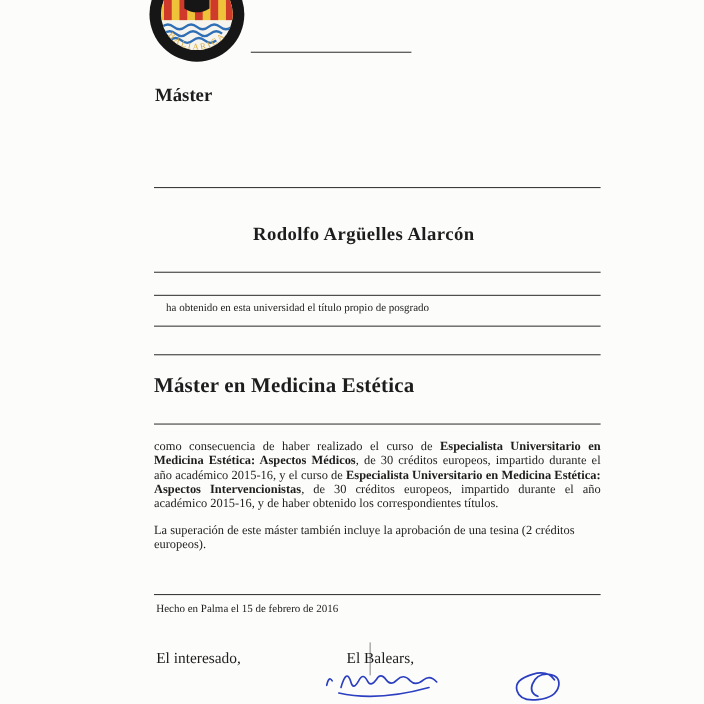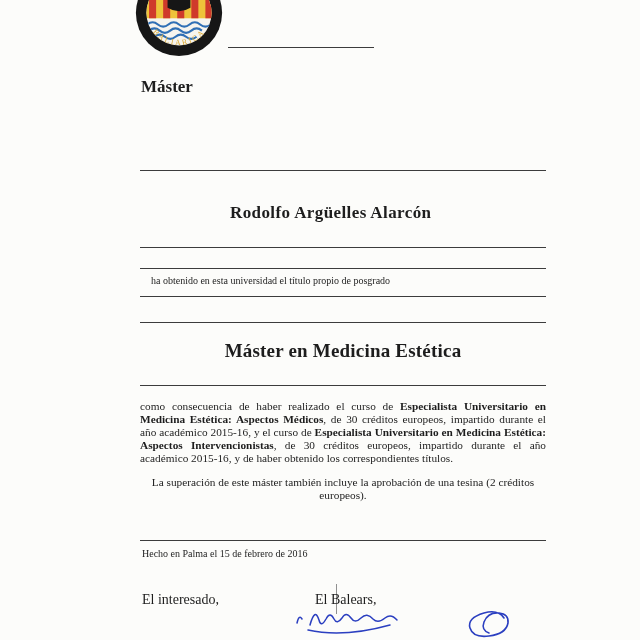--- a/index.html
+++ b/index.html
@@ -15,23 +15,23 @@
   #rule-stmt-top{top:268px;}
   #rule-stmt-bottom{top:296px;}
   #rule-title-top{top:322px;}
   #rule-title-bottom{top:385px;}
   #rule-issue{top:540px;}
   .seal{position:absolute;left:135px;top:-31px;}
   .uni{position:absolute;left:229px;top:3px;font-size:21px;line-height:22px;color:#141414;}
   .masterlbl{position:absolute;left:141px;top:77px;font-size:17px;font-weight:bold;}
   .recipient{position:absolute;left:230px;top:203px;font-size:17px;font-weight:bold;letter-spacing:.4px;}
   .statement{position:absolute;left:132px;top:275px;font-size:10px;margin-left:19px;}
-  .degree-title{position:absolute;left:140px;top:340px;width:406px;text-align:center;font-size:19px;font-weight:bold;letter-spacing:.2px;}
+  .degree-title{position:absolute;left:140px;top:340px;width:406px;font-size:19px;font-weight:bold;letter-spacing:.2px;}
   .bodytext{position:absolute;left:140px;top:389px;width:406px;font-size:11.3px;line-height:12.9px;text-align:justify;}
-  .bodytext p+p{margin-top:0;text-align:center;}
+  .bodytext p+p{margin-top:0;text-align:left;}
   .bodytext strong{font-weight:bold;}
   .issuance{position:absolute;left:142px;top:548px;font-size:10px;}
   .siglabel{position:absolute;top:592px;font-size:14px;}
   #sig-interested{left:142px;}
   #sig-rector{left:315px;}
   #sig-director{left:466px;margin-top:48px;}
   .ink{position:absolute;}
   #rector-ink{left:290px;top:598px;}
   #director-ink{left:452px;top:604px;}
   .fold{position:absolute;left:336px;top:584px;width:1px;height:30px;background:#909090;}

